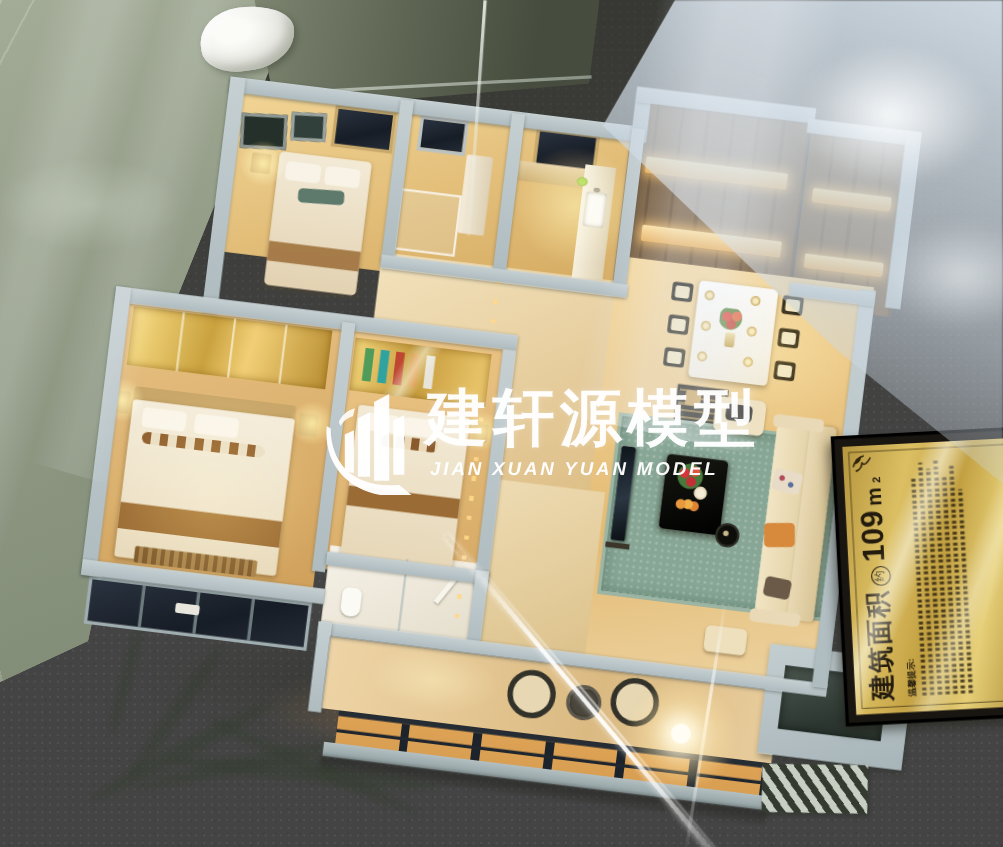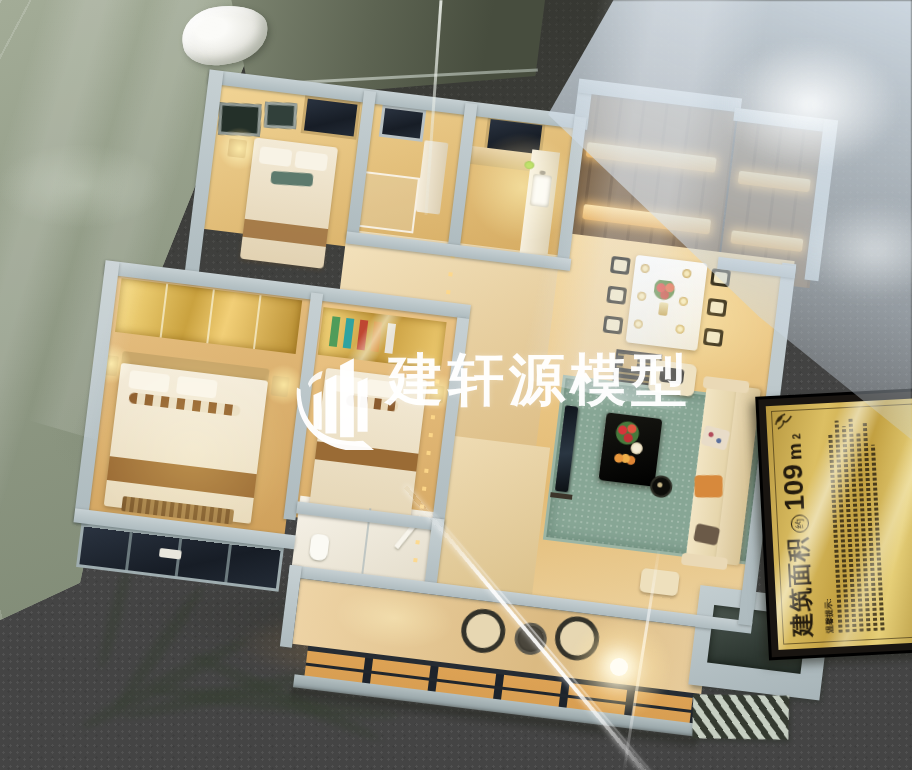--- a/index.html
+++ b/index.html
@@ -278,15 +278,16 @@
       <g fill="#ffffff">
         <polygon points="20,62 29,58 29,100 20,100"></polygon>
         <polygon points="33,46 45,40 45,104 33,104"></polygon>
         <polygon points="49,30 64,22 64,108 49,108"></polygon>
         <polygon points="68,48 79,43 79,102 68,102"></polygon>
         <path d="M6,56 C6,92 30,116 74,112 L86,122 C36,130 -2,100 2,54 Z"></path>
         <path d="M14,50 C16,44 22,38 30,36 l-2,8 c-6,2 -10,5 -12,10 Z" opacity=".9"></path>
       </g>
     </svg>
     <div class="wm-title" style="position:absolute;left:92px;top:8px;font-size:56px;white-space:nowrap;">建轩源模型</div>
+    <div class="wm-sub" style="position:absolute;left:96px;top:82px;font-size:17px;white-space:nowrap;">JIAN XUAN YUAN MODEL</div>
   </div>
 
 </div>
 
 </body></html>

